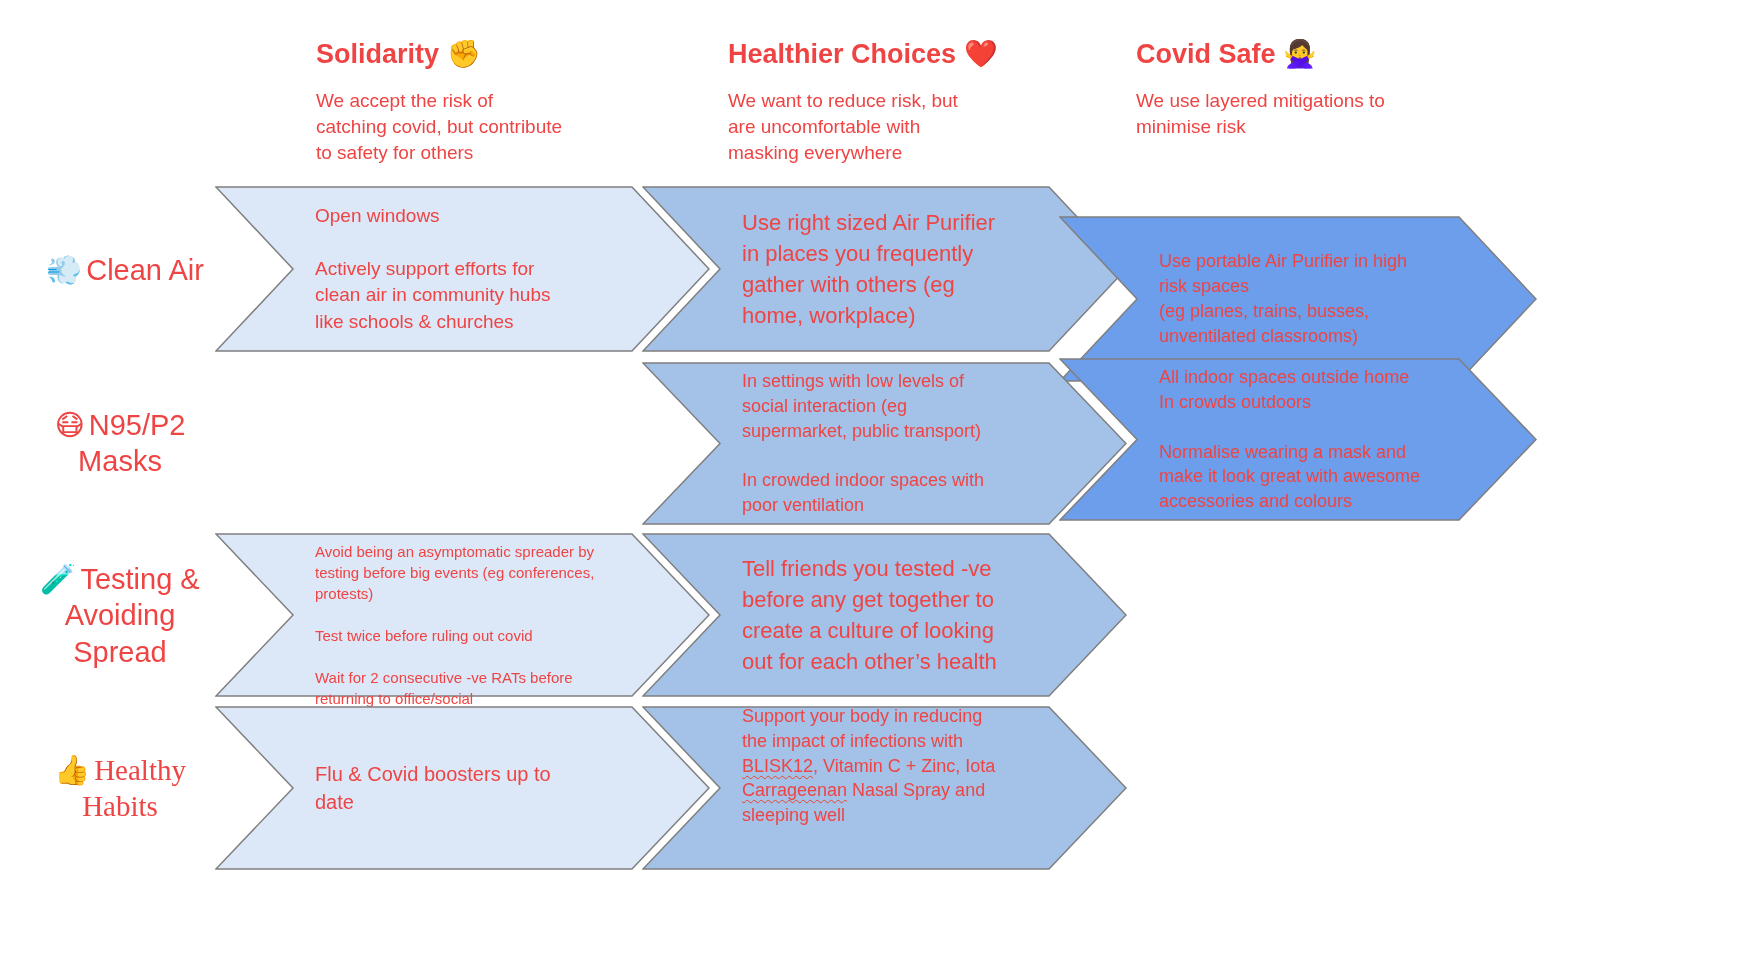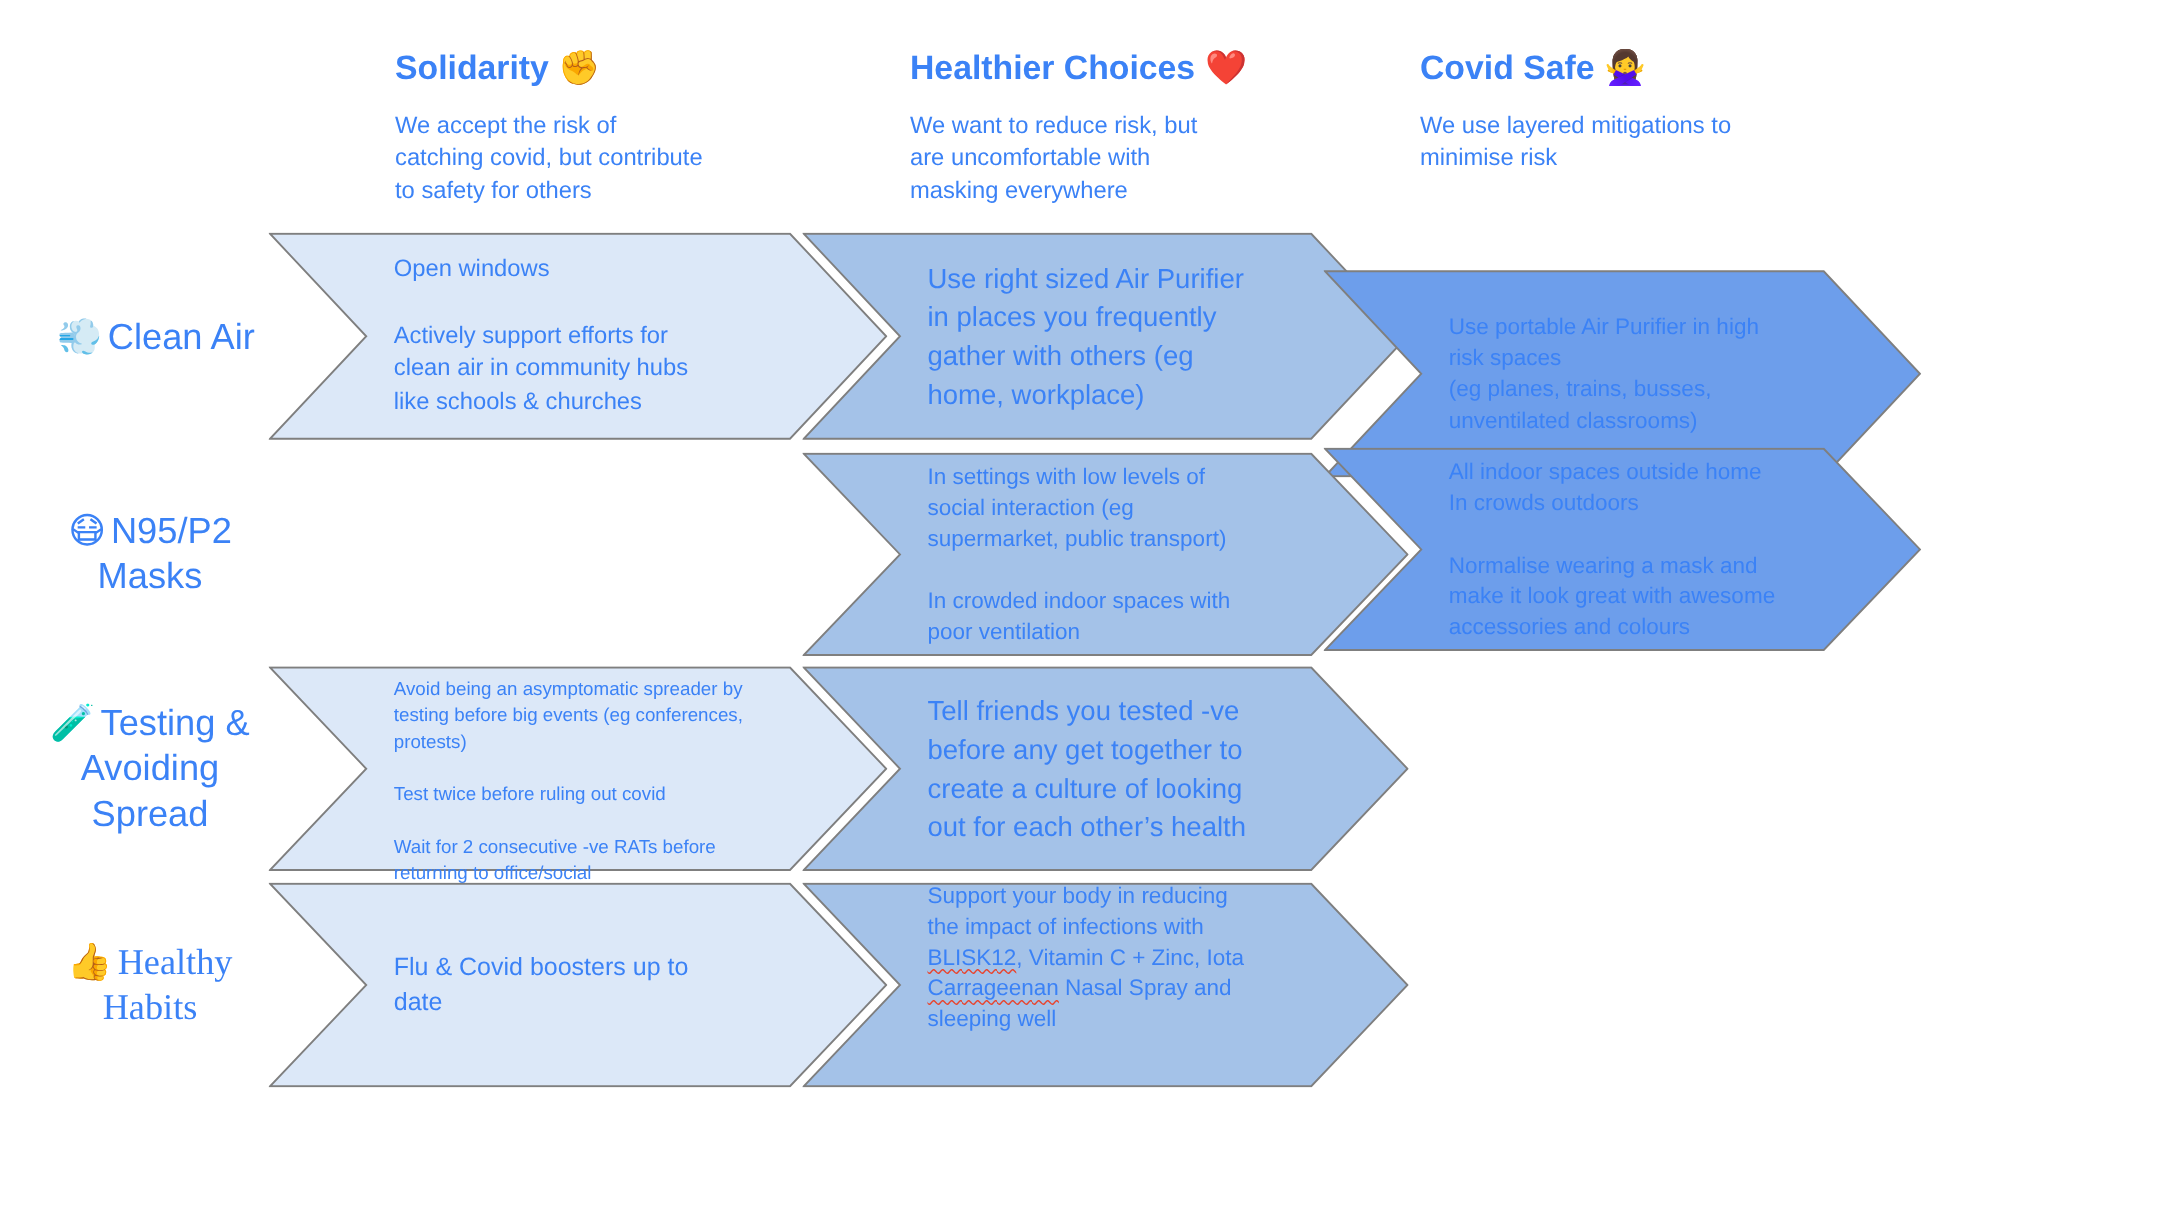--- a/index.html
+++ b/index.html
@@ -1,18 +1,18 @@
 <!DOCTYPE html>
 <html><head>
 <meta charset="utf-8">
 <style>
   html,body{margin:0;padding:0;background:#ffffff;}
   .canvas{
     position:relative;width:1746px;height:978px;background:#ffffff;
-    font-family:"Liberation Sans","DejaVu Sans",sans-serif;color:#3b82f6;overflow:hidden;
+    font-family:"Liberation Sans","DejaVu Sans",sans-serif;color:#ef4444;overflow:hidden;
   }
   .col-header{position:absolute;top:38px;width:400px;}
   .col-title{font-size:27px;font-weight:bold;line-height:1.2;}
   .col-title .emoji{margin-left:8px;}
   .col-subtitle{margin-top:18px;font-size:19px;line-height:1.35;white-space:pre-line;}
   .row-label{position:absolute;font-size:29px;line-height:1.25;text-align:center;white-space:pre-line;}
   .row-label .emoji{margin-right:4px;}
   .arrow{position:absolute;}
   .arrow svg{position:absolute;inset:0;display:block;}
   .arrow-text{

